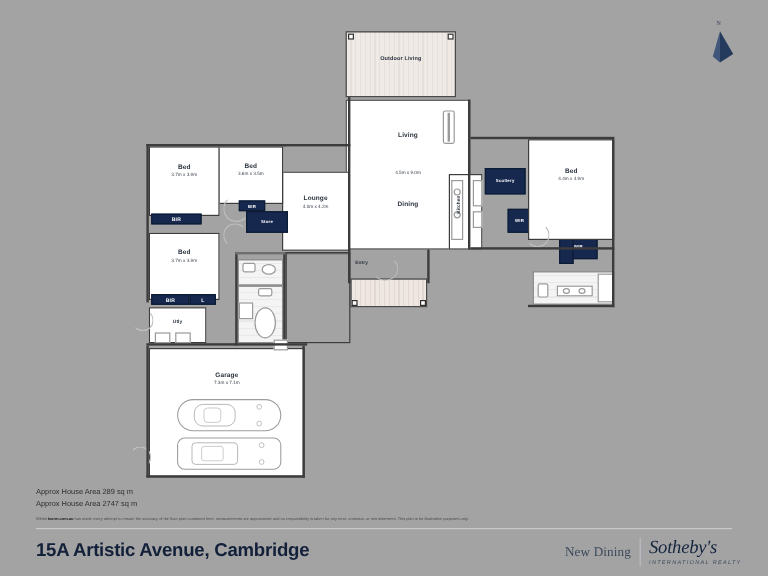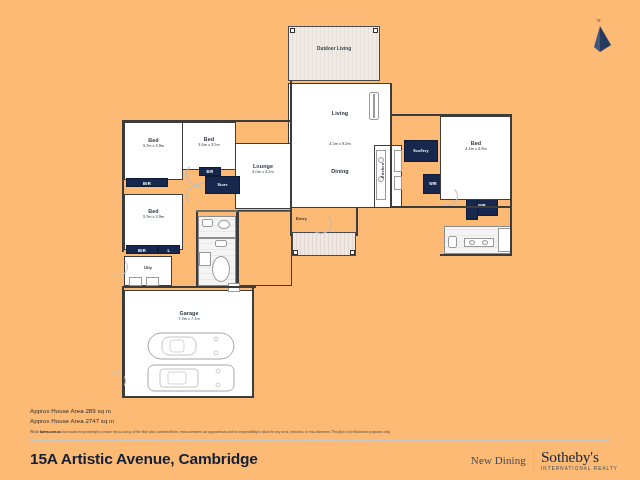--- a/index.html
+++ b/index.html
@@ -14,21 +14,21 @@
     position: relative;
     font-family: "Liberation Sans", sans-serif;
     overflow: hidden;
   }
 
   
   #page {
     position: absolute;
     left: 0; top: 0;
     width: 640px; height: 480px;
-    background: #fdba74;
+    background: #a3a3a3;
   }
 
   
   #compass {
     position: absolute;
     left: 588px; top: 18px;
     width: 30px; height: 40px;
   }
   #compass .n-letter {
     position: absolute;
@@ -232,20 +232,21 @@
   }
   #brand .divider {
     width: 1px; height: 24px;
     background: #b9bfc7;
   }
   #brand .sbox {
     display: flex;
     flex-direction: column;
     align-items: flex-start;
     line-height: 1;
+    font-style: italic;
   }
   #brand .sothebys {
     font-size: 15.5px;
     color: #14243f;
     font-family: "Liberation Serif", serif;
     letter-spacing: -0.2px;
   }
   #brand .intl {
     font-size: 4.6px;
     color: #3d4a5e;

